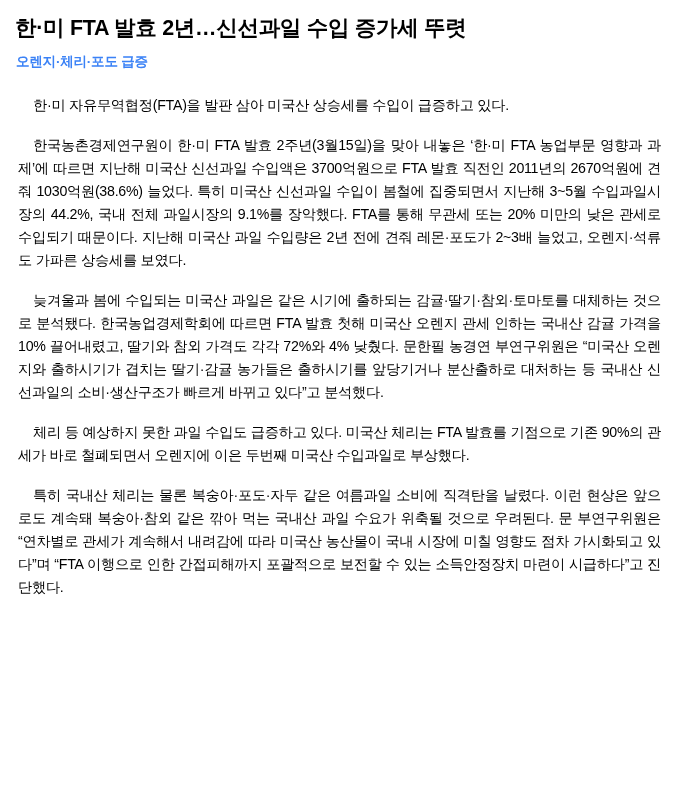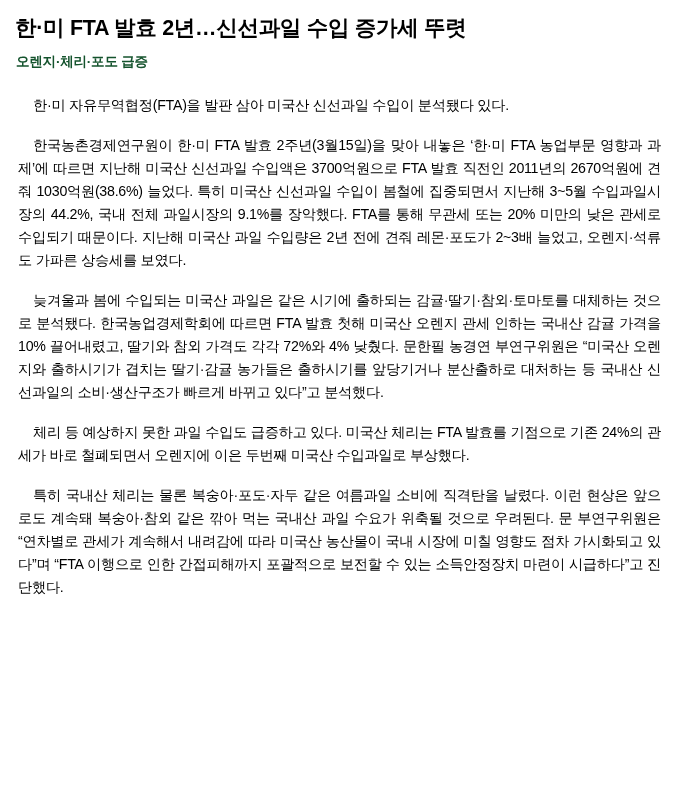--- a/index.html
+++ b/index.html
@@ -28,21 +28,21 @@
     line-height: 1.15;
     margin: 4px 0 4px 3px;
     white-space: nowrap;
   }
   .subheads {
     margin: 11px 0 0 4px;
   }
   .subhead {
     font-size: 13.5px;
     font-weight: bold;
-    color: #14532d;
+    color: #3b82f6;
     line-height: 1.5;
     letter-spacing: -0.2px;
   }
   .article {
     margin: 22px 4px 0 6px;
   }
   .para {
     font-size: 14.2px;
     line-height: 1.62;
     text-align: justify;
@@ -61,20 +61,20 @@
 
 <div class="page">
 
   <h1 class="headline">한·미 FTA 발효 2년…신선과일 수입 증가세 뚜렷</h1>
 
   <div class="subheads">
     <div class="subhead">오렌지·체리·포도 급증</div>
   </div>
 
   <div class="article">
-    <p class="para">한·미 자유무역협정(FTA)을 발판 삼아 미국산 신선과일 수입이 분석됐다 있다.</p>
+    <p class="para">한·미 자유무역협정(FTA)을 발판 삼아 미국산 상승세를 수입이 급증하고 있다.</p>
     <p class="para">한국농촌경제연구원이 한·미 FTA 발효 2주년(3월15일)을 맞아 내놓은 ‘한·미 FTA 농업부문 영향과 과제’에 따르면 지난해 미국산 신선과일 수입액은 3700억원으로 FTA 발효 직전인 2011년의 2670억원에 견줘 1030억원(38.6%) 늘었다. 특히 미국산 신선과일 수입이 봄철에 집중되면서 지난해 3~5월 수입과일시장의 44.2%, 국내 전체 과일시장의 9.1%를 장악했다. FTA를 통해 무관세 또는 20% 미만의 낮은 관세로 수입되기 때문이다. 지난해 미국산 과일 수입량은 2년 전에 견줘 레몬·포도가 2~3배 늘었고, 오렌지·석류도 가파른 상승세를 보였다.</p>
     <p class="para">늦겨울과 봄에 수입되는 미국산 과일은 같은 시기에 출하되는 감귤·딸기·참외·토마토를 대체하는 것으로 분석됐다. 한국농업경제학회에 따르면 FTA 발효 첫해 미국산 오렌지 관세 인하는 국내산 감귤 가격을 10% 끌어내렸고, 딸기와 참외 가격도 각각 72%와 4% 낮췄다. 문한필 농경연 부연구위원은 “미국산 오렌지와 출하시기가 겹치는 딸기·감귤 농가들은 출하시기를 앞당기거나 분산출하로 대처하는 등 국내산 신선과일의 소비·생산구조가 빠르게 바뀌고 있다”고 분석했다.</p>
-    <p class="para">체리 등 예상하지 못한 과일 수입도 급증하고 있다. 미국산 체리는 FTA 발효를 기점으로 기존 24%의 관세가 바로 철폐되면서 오렌지에 이은 두번째 미국산 수입과일로 부상했다.</p>
+    <p class="para">체리 등 예상하지 못한 과일 수입도 급증하고 있다. 미국산 체리는 FTA 발효를 기점으로 기존 90%의 관세가 바로 철폐되면서 오렌지에 이은 두번째 미국산 수입과일로 부상했다.</p>
     <p class="para">특히 국내산 체리는 물론 복숭아·포도·자두 같은 여름과일 소비에 직격탄을 날렸다. 이런 현상은 앞으로도 계속돼 복숭아·참외 같은 깎아 먹는 국내산 과일 수요가 위축될 것으로 우려된다. 문 부연구위원은 “연차별로 관세가 계속해서 내려감에 따라 미국산 농산물이 국내 시장에 미칠 영향도 점차 가시화되고 있다”며 “FTA 이행으로 인한 간접피해까지 포괄적으로 보전할 수 있는 소득안정장치 마련이 시급하다”고 진단했다.</p>
   </div>
 
 </div>
 
 </body></html>

